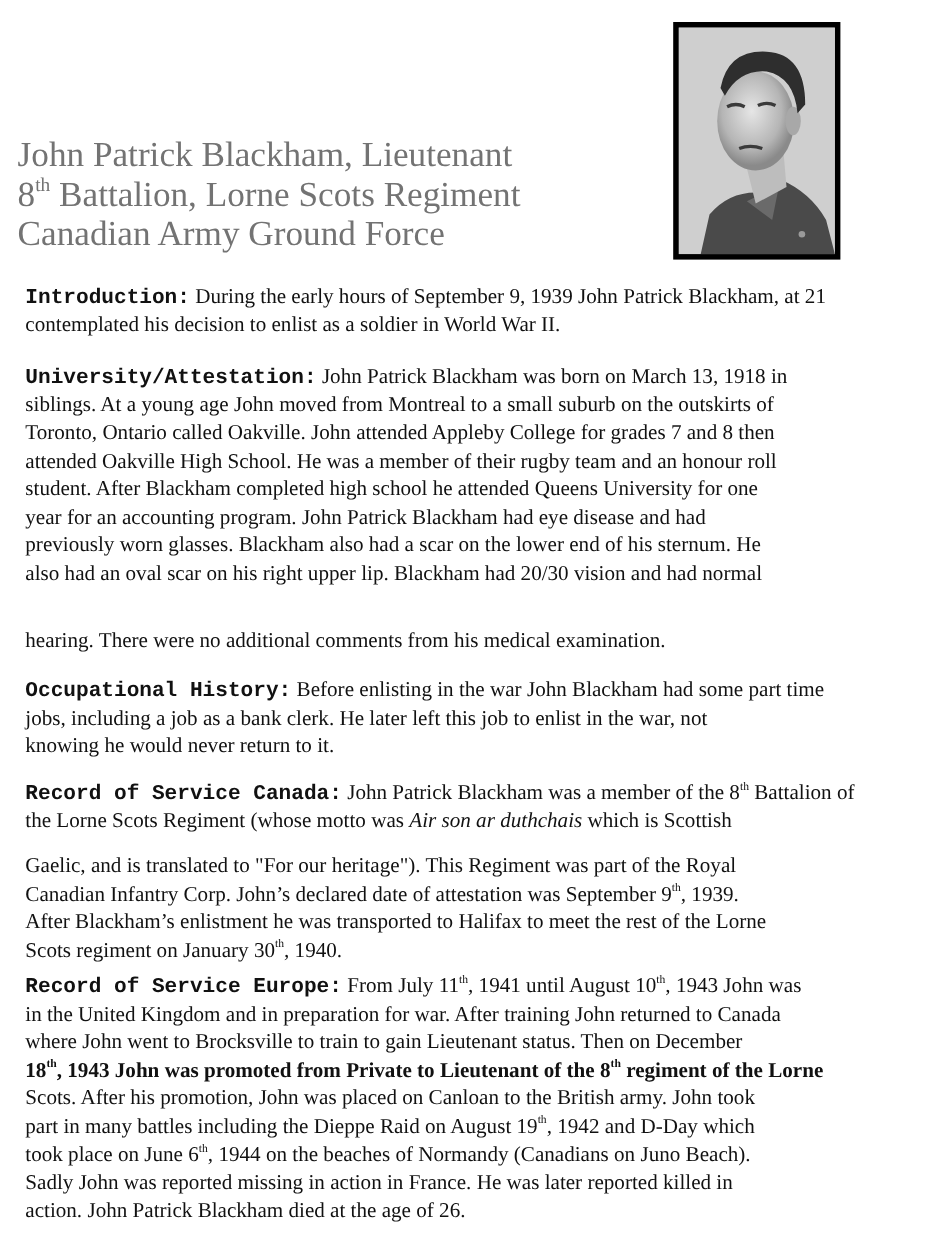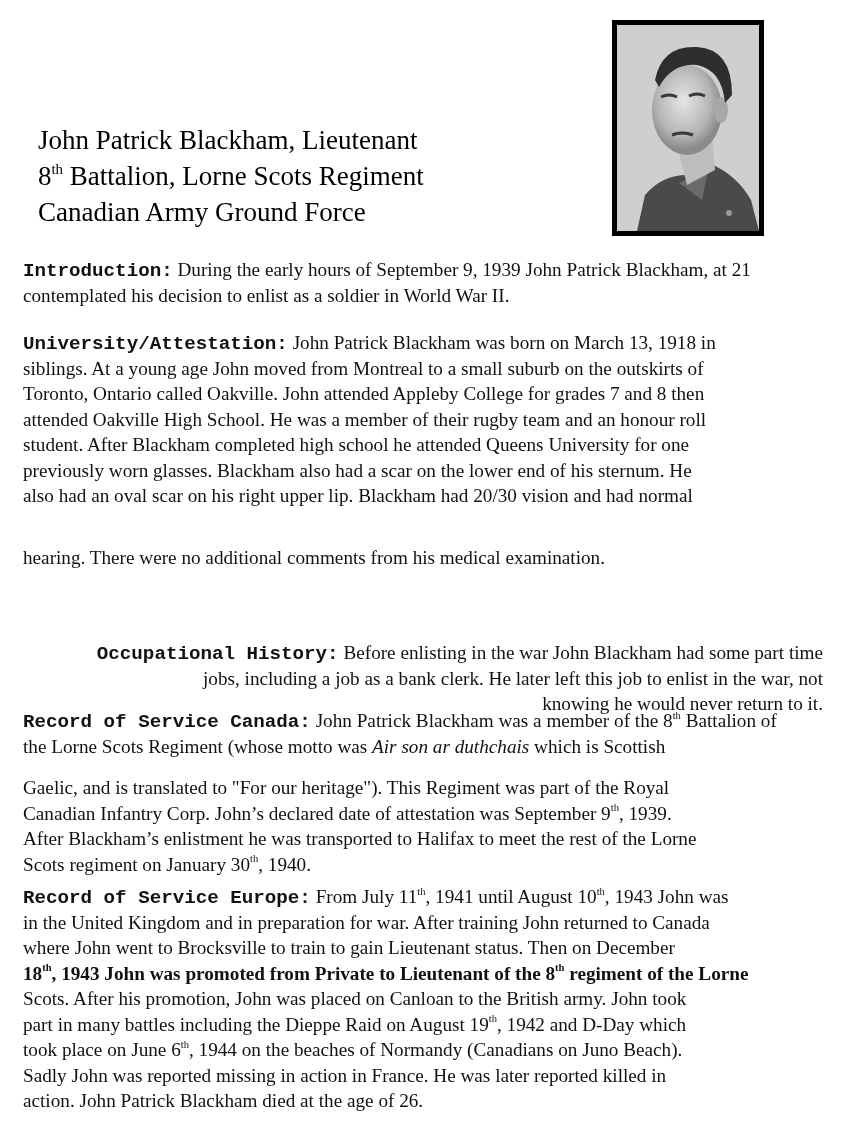--- a/index.html
+++ b/index.html
@@ -1,18 +1,18 @@
 <!DOCTYPE html>
 <html><head>
 <meta charset="utf-8">
 <style>
   html, body { margin: 0; padding: 0; background: #ffffff; }
   body { width: 846px; height: 1145px; position: relative; overflow: hidden;
          font-family: "Liberation Serif", "DejaVu Serif", serif; color: #111; }
-  .title { position: absolute; left: 38px; top: 122px; font-size: 27px; line-height: 36px; color: #000000; }
+  .title { position: absolute; left: 16px; top: 122px; font-size: 32px; line-height: 36px; color: #737373; }
   .title div { white-space: nowrap; }
   sup { font-size: 0.55em; line-height: 0; position: relative; top: -0.1em; vertical-align: super; }
   .photo-frame { position: absolute; left: 612px; top: 20px; width: 152px; height: 216px;
                  background: #000; }
   .photo { position: absolute; left: 5px; top: 5px; width: 142px; height: 206px; overflow: hidden;
            background: linear-gradient(180deg, #d8d8d8 0%, #c8c8c8 60%, #b8b8b8 100%); }
   .photo svg { display: block; }
   .section { position: absolute; left: 23px; width: 800px; font-size: 19.2px; line-height: 25.5px;
              transform-origin: left top; }
   .line { white-space: nowrap; height: 25.5px; }
@@ -65,26 +65,27 @@
   <div class="line" style="display: block;"><span class="head">Introduction:</span><span> During the early hours of September 9, 1939 John Patrick Blackham, at 21</span></div>
   <div class="line" style="display: block;">contemplated his decision to enlist as a soldier in World War II.</div>
 </div>
 
 <div class="section" style="top:330px;">
   <div class="line" style="display: block;"><span class="head">University/Attestation:</span><span> John Patrick Blackham was born on March 13, 1918 in</span></div>
   <div class="line" style="display: block;">siblings. At a young age John moved from Montreal to a small suburb on the outskirts of</div>
   <div class="line" style="display: block;">Toronto, Ontario called Oakville. John attended Appleby College for grades 7 and 8 then</div>
   <div class="line" style="display: block;">attended Oakville High School. He was a member of their rugby team and an honour roll</div>
   <div class="line" style="display: block;">student. After Blackham completed high school he attended Queens University for one</div>
+  <div class="line" style="display: block;">year for an accounting program. John Patrick Blackham had eye disease and had</div>
   <div class="line" style="display: block;">previously worn glasses. Blackham also had a scar on the lower end of his sternum. He</div>
   <div class="line" style="display: block;">also had an oval scar on his right upper lip. Blackham had 20/30 vision and had normal</div>
   <div class="line" style="display: block; margin-top: 36px;">hearing. There were no additional comments from his medical examination.</div>
 </div>
 
-<div class="section" style="top:640px;text-align:right;">
+<div class="section" style="top:615px;">
   <div class="line" style="display: block;"><span class="head">Occupational History:</span><span> Before enlisting in the war John Blackham had some part time</span></div>
   <div class="line" style="display: block;">jobs, including a job as a bank clerk. He later left this job to enlist in the war, not</div>
   <div class="line" style="display: block;">knowing he would never return to it.</div>
 </div>
 
 <div class="section" style="top:708px;">
   <div class="line" style="display: block;"><span class="head">Record of Service Canada:</span><span> John Patrick Blackham was a member of the 8</span><sup>th</sup><span> Battalion of</span></div>
   <div class="line" style="display: block;"><span>the Lorne Scots Regiment (whose motto was </span><em>Air son ar duthchais</em><span> which is Scottish</span></div>
   <div class="line" style="display: block; margin-top: 16px;">Gaelic, and is translated to "For our heritage"). This Regiment was part of the Royal</div>
   <div class="line" style="display: block;"><span>Canadian Infantry Corp. John’s declared date of attestation was September 9</span><sup>th</sup><span>, 1939.</span></div>

